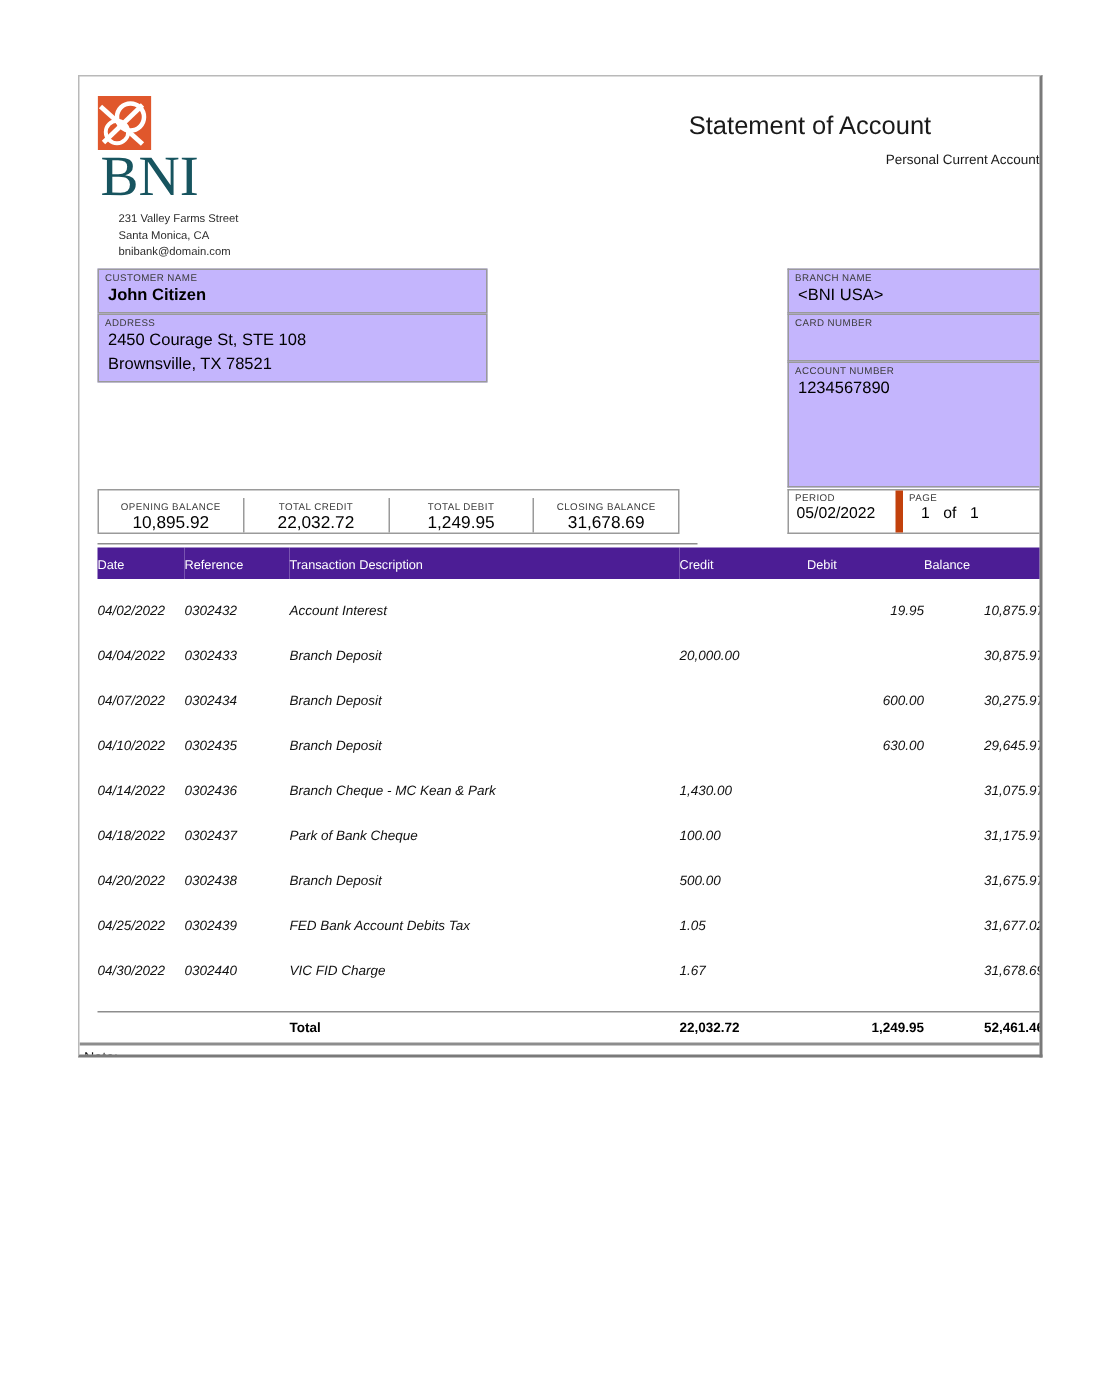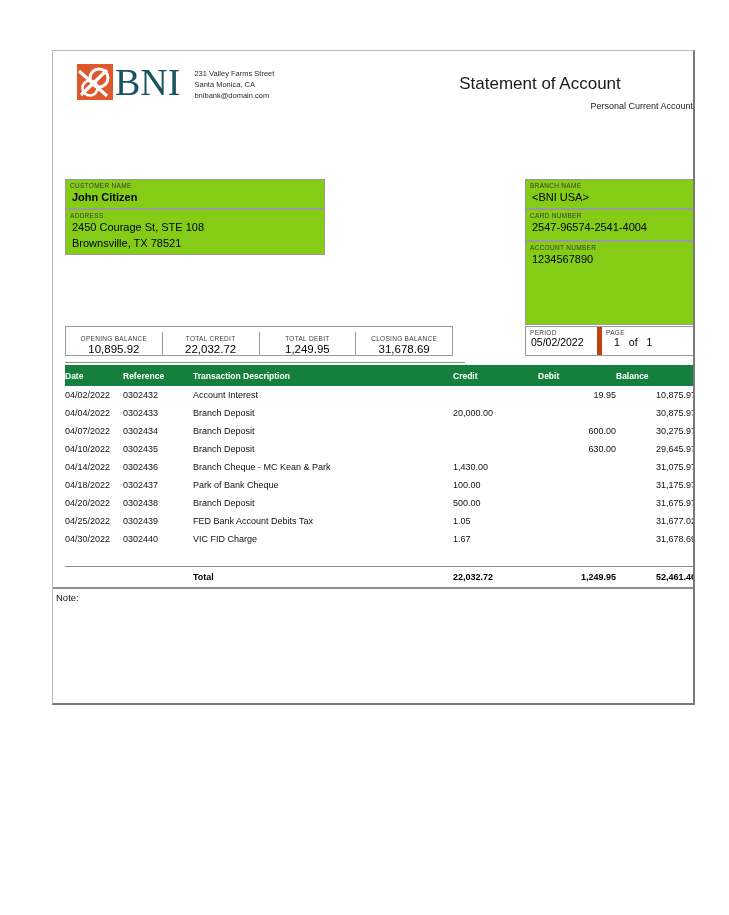--- a/index.html
+++ b/index.html
@@ -31,24 +31,25 @@
     overflow: hidden;
   }
 
   
   .hdr {
     position: relative;
     height: 110px;
   }
   .logo-block {
     position: absolute;
-    left: 24px;
+    left: 12px;
     top: 13px;
     display: flex;
     align-items: flex-start;
+    flex-direction: column;
   }
   .logo-mark {
     width: 36px;
     height: 36px;
     position: relative;
     overflow: hidden;
     flex: 0 0 auto;
   }
   .logo-wordmark {
     font-family: "Liberation Serif", serif;
@@ -86,21 +87,21 @@
 
   
   .info-zone {
     position: relative;
     height: 165px;
   }
   .box {
     position: absolute;
     border: 1px solid #9a9a9a;
     box-sizing: border-box;
-    background: #84cc16;
+    background: #c4b5fd;
   }
   .cust-box  { left: 12px;  top: 18px;  width: 260px; height: 30px; }
   .addr-box  { left: 12px;  top: 48px;  width: 260px; height: 46px; }
   .branch-box{ left: 472px; top: 18px;  width: 186px; height: 30px; border-right: none;}
   .card-box  { left: 472px; top: 48px;  width: 186px; height: 32px; border-right: none;}
   .acct-box  { left: 472px; top: 80px;  width: 186px; height: 84px; border-right: none;}
 
   .box-lbl {
     font-size: 6.5px;
     letter-spacing: 0.3px;
@@ -190,41 +191,42 @@
   }
 
   table.txn {
     margin-left: 12px;
     width: 631px;
     border-collapse: collapse;
     table-layout: fixed;
     margin-top: 2px;
   }
   table.txn th {
-    background: #15803d;
+    background: #4c1d95;
     color: #ffffff;
     font-size: 8.5px;
-    font-weight: bold;
+    font-weight: normal;
     text-align: left;
     padding: 4px 0 4px 0;
     height: 13px;
     margin-top: 32px;
   }
   th.c-date { width: 58px;  padding-left: 3px; }
   th.c-ref  { width: 70px;  }
   th.c-desc { width: 260px; padding-left: 10px;}
   th.c-cr   { width: 85px;  text-align: right; padding-right: 8px;}
   th.c-db   { width: 78px;  text-align: right; padding-right: 10px;}
   th.c-bal  { width: 80px;  text-align: right; padding-right: 2px;}
 
   table.txn td {
     font-size: 9px;
     color: #111;
-    padding: 4px 0 4px 0;
+    padding: 16px 0 4px 0;
     vertical-align: top;
+    font-style: italic;
   }
   td.c-date { padding-left: 3px; }
   td.c-ref  { }
   td.c-desc { padding-left: 10px; }
   td.c-cr   { text-align: left; padding-right: 8px; }
   td.c-db   { text-align: right; padding-right: 10px; }
   td.c-bal  { text-align: right; padding-right: 2px; }
 
   .tot-sep-top {
     margin-left: 12px;
@@ -298,21 +300,20 @@
       <div class="box-val">Brownsville, TX 78521</div>
     </div>
 
     <div class="box branch-box">
       <div class="box-lbl">BRANCH NAME</div>
       <div class="box-val">&lt;BNI USA&gt;</div>
     </div>
 
     <div class="box card-box">
       <div class="box-lbl">CARD NUMBER</div>
-      <div class="box-val">2547-96574-2541-4004</div>
     </div>
 
     <div class="box acct-box">
       <div class="box-lbl">ACCOUNT NUMBER</div>
       <div class="box-val">1234567890</div>
     </div>
   </div>
 
   <div class="bal-strip">
 

